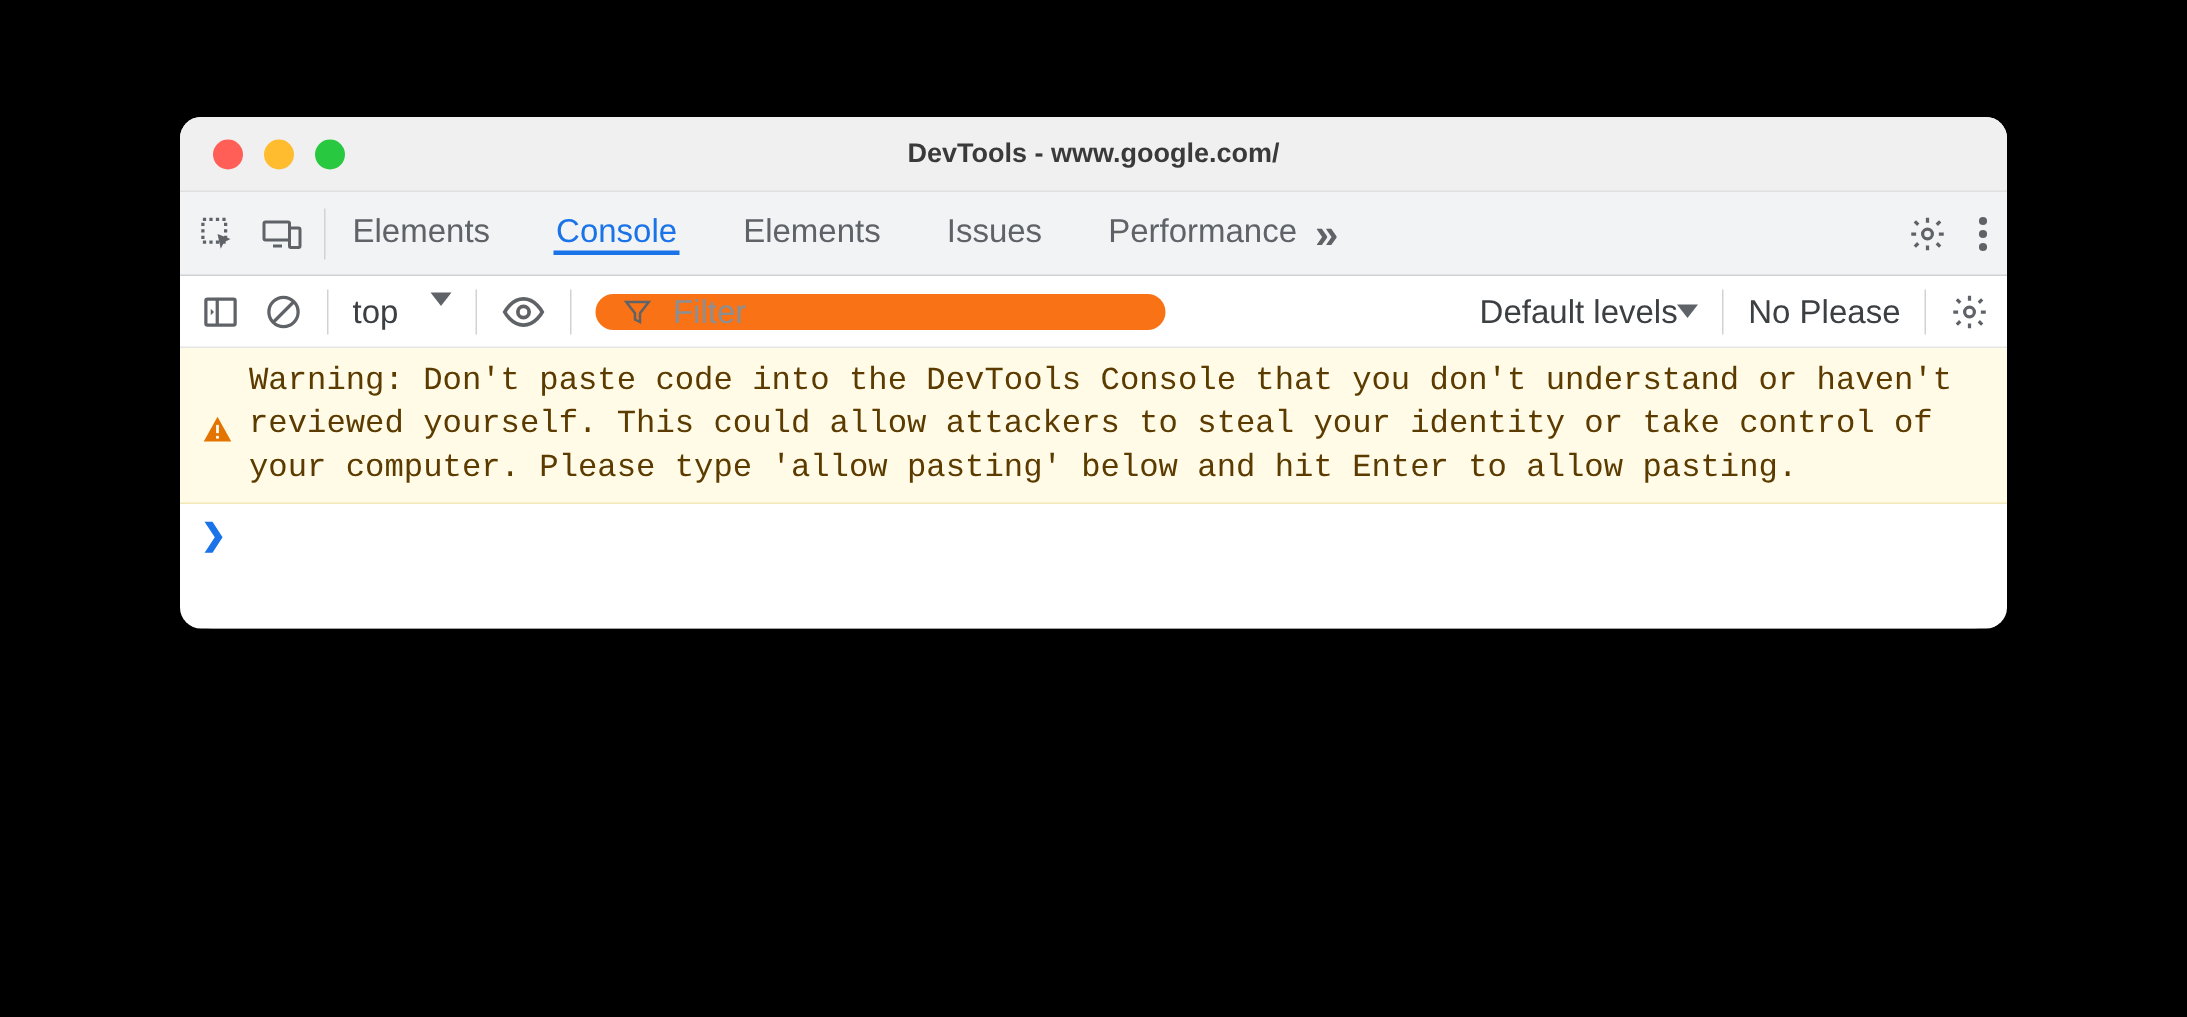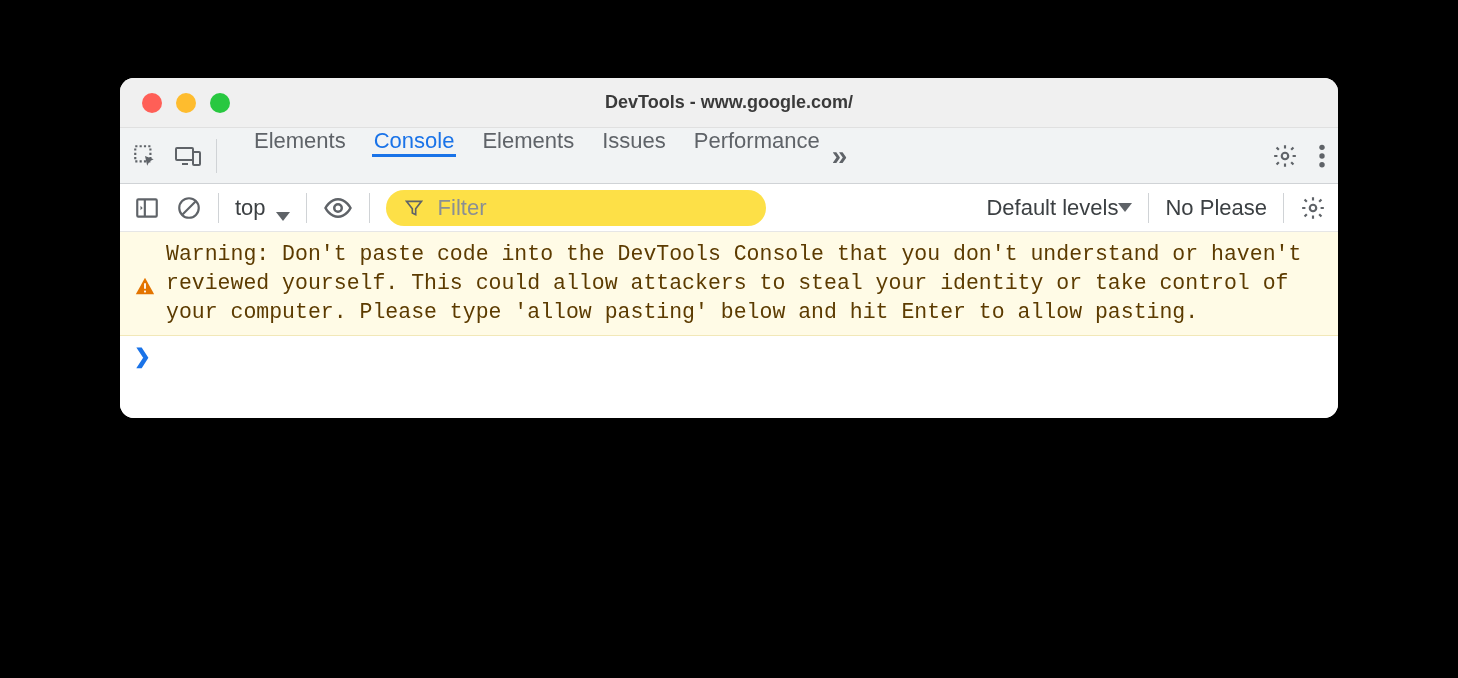--- a/index.html
+++ b/index.html
@@ -66,24 +66,24 @@
     height: 34px;
   }
   .icon {
     display: inline-flex;
     align-items: center;
     justify-content: center;
     color: #5f6368;
   }
   .tabs {
     display: flex;
-    align-items: flex-start;
+    align-items: center;
     height: 56px;
-    margin-left: 31px;
-    gap: 24px;
+    margin-left: 12px;
+    gap: 40px;
   }
   .tab {
     display: flex;
     align-items: center;
     font-size: 22px;
     color: #5f6368;
     cursor: pointer;
     border-bottom: 3px solid transparent;
     padding: 0 2px;
   }
@@ -116,52 +116,53 @@
     padding: 0 12px 0 14px;
     border-bottom: 1px solid #e6e6e6;
     gap: 16px;
     font-size: 22px;
     color: #3c4043;
   }
   .divider-v {
     width: 1px; height: 30px; background: #d0d3d6;
   }
   .context-select {
-    display: flex; align-items: flex-end; gap: 10px;
+    display: flex; align-items: flex-start; gap: 21px;
     cursor: pointer;
   }
   .dropdown-caret {
     width: 0; height: 0;
     border-left: 7px solid transparent;
     border-right: 7px solid transparent;
     border-top: 9px solid #5f6368;
   }
   .filter-box {
     flex: 0 0 380px;
-    height: 36px;
-    background: #fde047;
+    height: 24px;
+    background: #f97316;
     border-radius: 18px;
     display: flex;
     align-items: center;
     padding: 0 18px;
     gap: 14px;
     color: #5f6368;
   }
   .filter-input {
     border: none; background: transparent; outline: none;
     font-size: 22px; color: #3c4043; flex: 1;
   }
   .filter-input::placeholder { color: #8a8f94; }
   .levels {
     display: flex; align-items: center; cursor: pointer;
   }
   .issues { white-space: nowrap; }
 
   .console-area {
     background: #fff;
+    border-radius: 22px;
   }
   .warning-row {
     display: flex;
     gap: 10px;
     background: #fffbe6;
     padding: 8px 18px 8px 14px;
     border-bottom: 1px solid #f2e8b8;
   }
   .warning-icon {
     flex: 0 0 auto;

